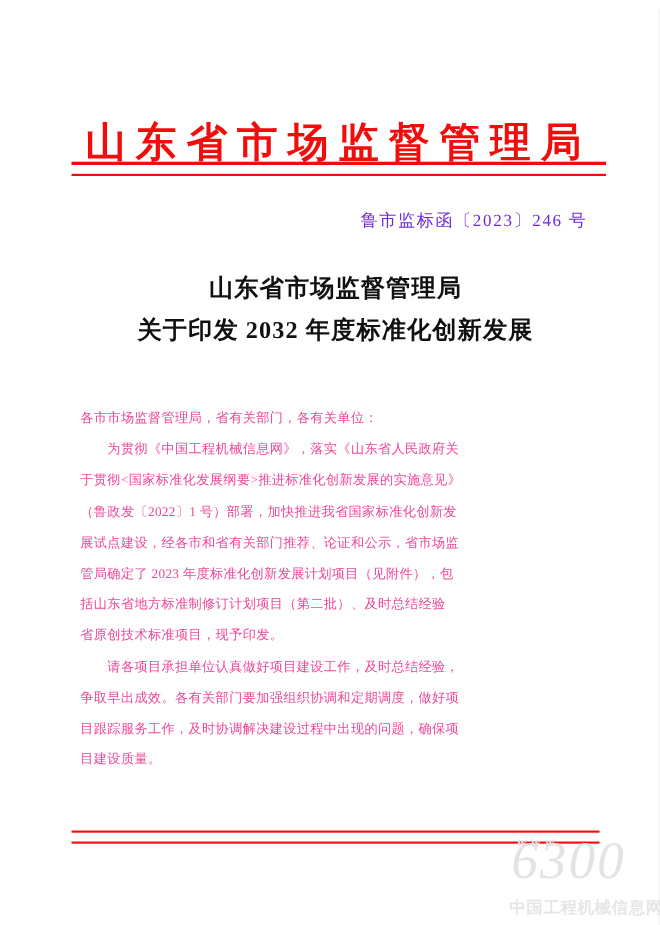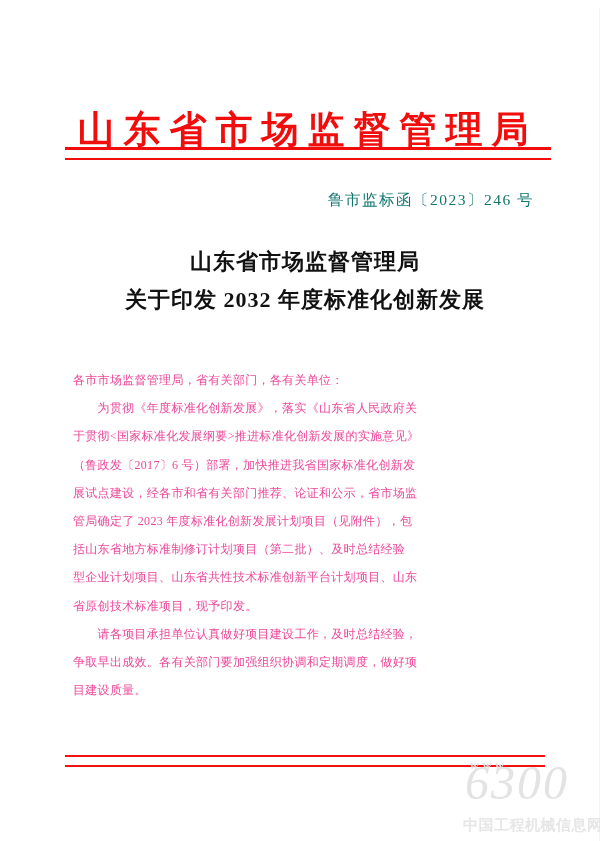--- a/index.html
+++ b/index.html
@@ -22,21 +22,21 @@
     text-align: center; white-space: nowrap;
     color: #f20d0d; font-size: 37px; font-weight: bold;
     letter-spacing: 9px; padding-left: 9px;
   }
   .header-divider {
     position: absolute; top: 139px; left: 57px; width: 486px; height: 8px;
     border-top: 3px solid #f20d0d; border-bottom: 2px solid #f20d0d;
   }
   .doc-number {
     position: absolute; top: 178px; right: 70px;
-    font-size: 15.5px; color: #0f766e; letter-spacing: 1.5px;
+    font-size: 15.5px; color: #6d28d9; letter-spacing: 1.5px;
     white-space: nowrap;
   }
   .title-block {
     position: absolute; top: 231px; left: 40px; right: 46px;
     text-align: center; color: #111111;
     font-size: 22px; font-weight: bold; line-height: 29.5px;
     letter-spacing: 1px;
   }
   .body-block {
     position: absolute; top: 350px; left: 57px; width: 488px;
@@ -88,30 +88,30 @@
 
   <div class="doc-number">鲁市监标函〔2023〕246 号</div>
 
   <div class="title-block">
     <div>山东省市场监督管理局</div>
     <div>关于印发 2032 年度标准化创新发展</div>
   </div>
 
   <div class="body-block">
     <div class="body-line">各市市场监督管理局，省有关部门，各有关单位：</div>
-    <div class="body-line">　　为贯彻《年度标准化创新发展》，落实《山东省人民政府关</div>
+    <div class="body-line">　　为贯彻《中国工程机械信息网》，落实《山东省人民政府关</div>
     <div class="body-line">于贯彻&lt;国家标准化发展纲要&gt;推进标准化创新发展的实施意见》</div>
-    <div class="body-line">（鲁政发〔2017〕6 号）部署，加快推进我省国家标准化创新发</div>
+    <div class="body-line">（鲁政发〔2022〕1 号）部署，加快推进我省国家标准化创新发</div>
     <div class="body-line">展试点建设，经各市和省有关部门推荐、论证和公示，省市场监</div>
     <div class="body-line">管局确定了 2023 年度标准化创新发展计划项目（见附件），包</div>
     <div class="body-line">括山东省地方标准制修订计划项目（第二批）、及时总结经验</div>
-    <div class="body-line">型企业计划项目、山东省共性技术标准创新平台计划项目、山东</div>
     <div class="body-line">省原创技术标准项目，现予印发。</div>
     <div class="body-line">　　请各项目承担单位认真做好项目建设工作，及时总结经验，</div>
     <div class="body-line">争取早出成效。各有关部门要加强组织协调和定期调度，做好项</div>
+    <div class="body-line">目跟踪服务工作，及时协调解决建设过程中出现的问题，确保项</div>
     <div class="body-line">目建设质量。</div>
   </div>
 
   <div class="footer-divider"></div>
 
   <div class="watermark">
     <div class="wm-www">www.</div>
     <div class="wm-number">6300</div>
     <div class="wm-net">.net</div>
     <div class="wm-site">中国工程机械信息网</div>

